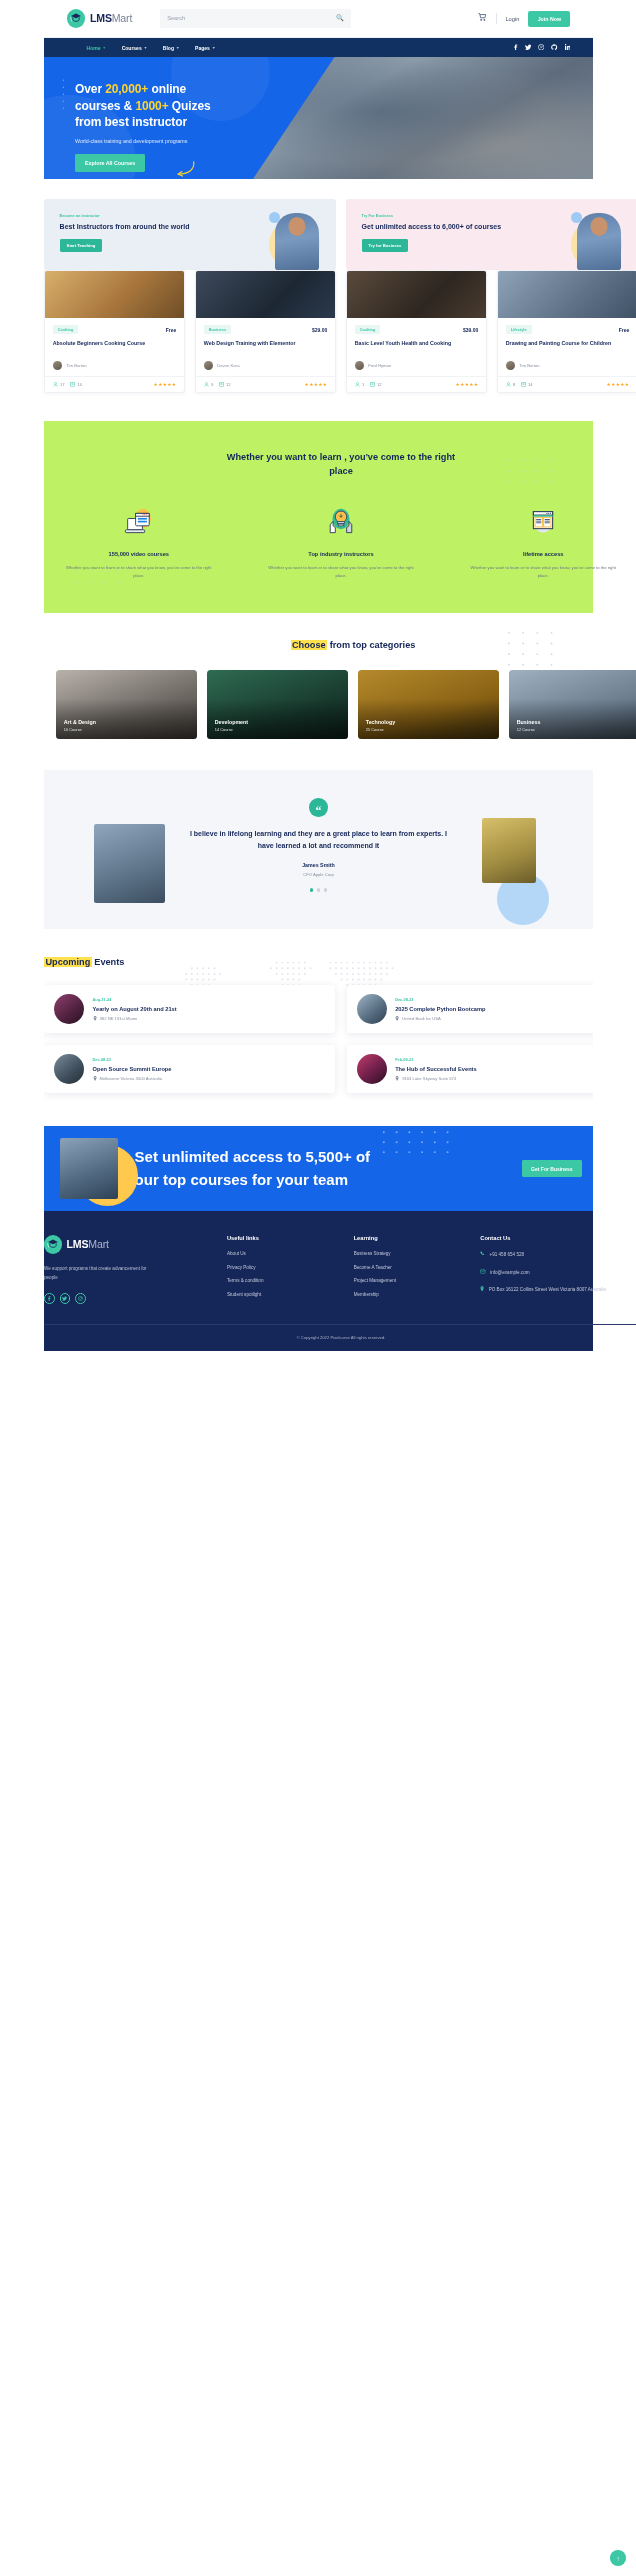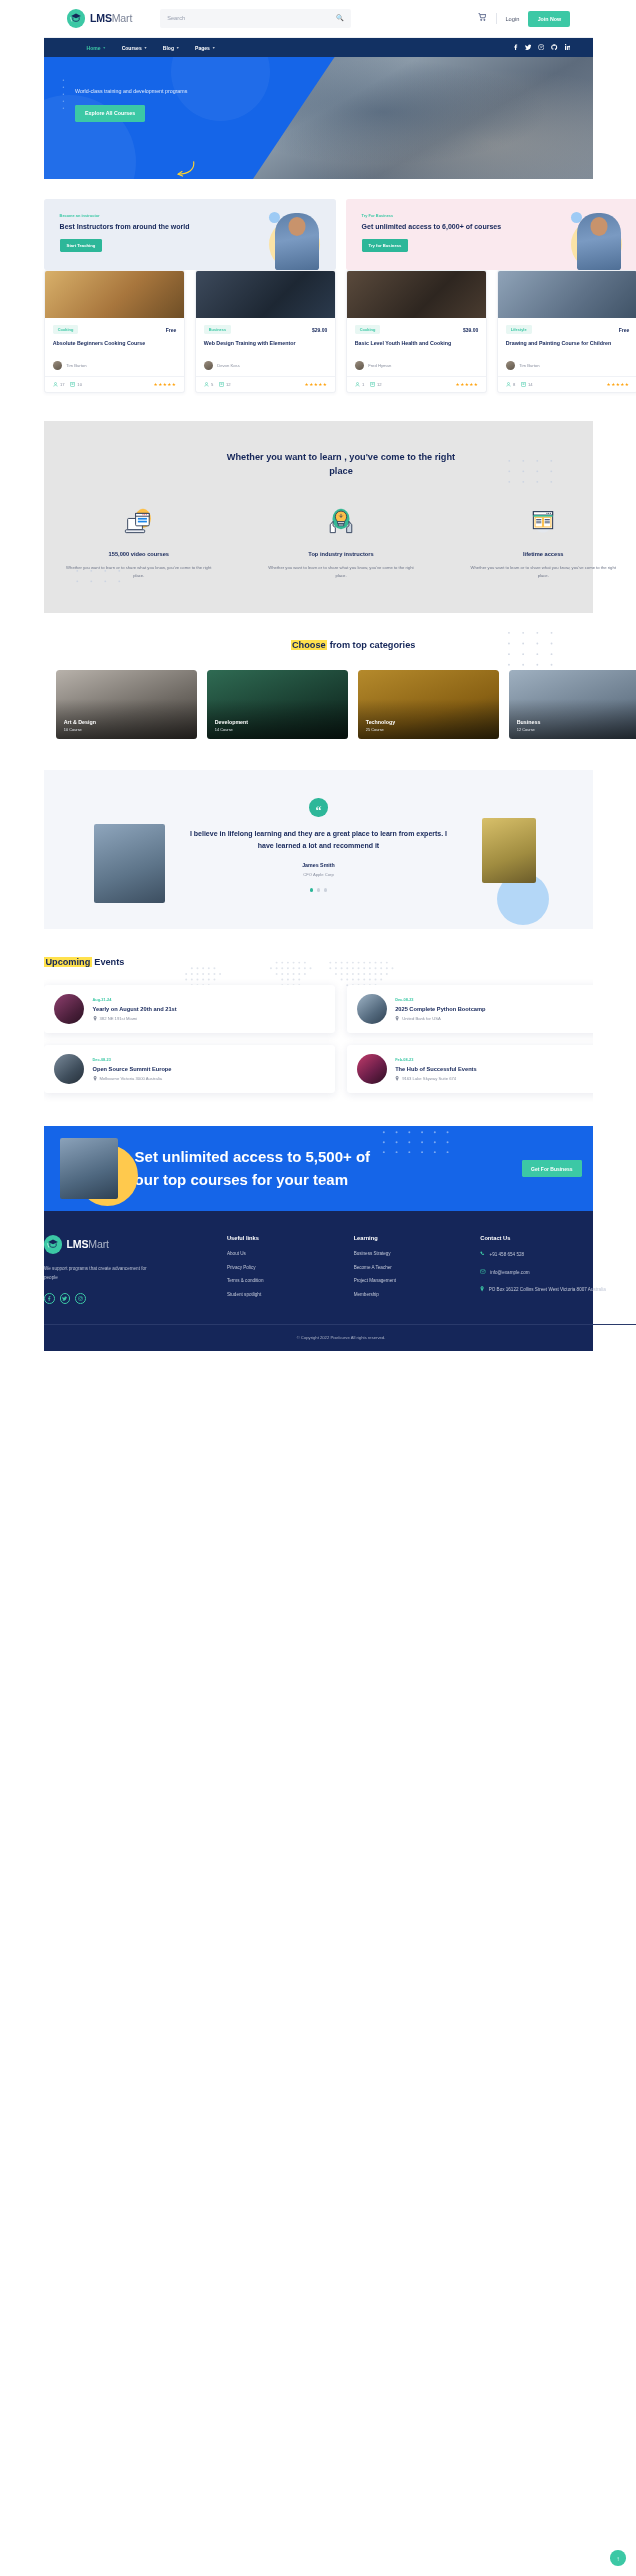--- a/index.html
+++ b/index.html
@@ -95,21 +95,21 @@
   .course-title { font-size:5.3px; font-weight:bold; line-height:1.45; margin-top:5.7px; color:#152659; min-height:15.6px; }
   .course-author { display:flex; align-items:center; gap:4.2px; margin-top:5.7px; }
   .avatar { width:9.2px; height:9.2px; border-radius:50%; background:linear-gradient(150deg,#9a8d7e,#5e5549); }
   .author-name { font-size:4.2px; color:#8a90a0; }
   .course-foot { border-top:0.7px solid #f0f2f6; padding:5px 7.8px; display:flex; align-items:center; gap:5.7px; }
   .stat { display:flex; align-items:center; gap:2.1px; font-size:4.2px; color:#8a90a0; }
   .stat svg { display:block; }
   .stars { margin-left:auto; color:#ffa412; font-size:4.6px; letter-spacing:0.4px; }
 
   
-  .learn { background:#e5e5e5; padding:30px 0 33px; margin-top:28px; position:relative; }
+  .learn { background:#bef264; padding:30px 0 33px; margin-top:28px; position:relative; }
   .learn h2 { text-align:center; font-size:9.2px; font-weight:bold; line-height:1.5; color:#152659; max-width:233px; margin:0 auto; }
   .dotgrid { position:absolute; right:30px; top:37px; }
   .dotgrid2 { position:absolute; left:30px; bottom:17px; }
   .feats { display:flex; gap:12.7px; margin-top:24px; }
   .feat { flex:1; text-align:center; }
   .feat-ico { height:40px; display:flex; align-items:center; justify-content:center; }
   .feat-t { font-size:5.7px; font-weight:bold; margin-top:8.5px; color:#152659; }
   .feat-d { font-size:4.2px; line-height:2; color:#6e7588; margin-top:6.4px; padding:0 18.4px; }
 
   
@@ -268,20 +268,25 @@
     <div class="hero-content">
       <svg class="hero-dots" width="10" height="38" viewBox="0 0 10 54">
         <g fill="#6fa4f2">
           <circle cx="2" cy="3" r="1"></circle>
             <circle cx="2" cy="13" r="1"></circle>
             <circle cx="2" cy="23" r="1"></circle>
             <circle cx="2" cy="33" r="1"></circle>
             <circle cx="2" cy="43" r="1"></circle>
         </g>
       </svg>
+      <h1 class="hero-h1">
+        <span>Over </span><span class="hl-yellow">20,000+</span><span> online</span><br>
+        <span>courses &amp; </span><span class="hl-yellow">1000+</span><span> Quizes</span><br>
+        <span>from best instructor</span>
+      </h1>
       <div class="hero-sub">World-class training and development programs</div>
       <button class="hero-btn">Explore All Courses</button>
     </div>
     <svg class="hero-arrow" width="31" height="18.4" viewBox="0 0 44 26">
       <path d="M42 2c2 12-8 18-22 18" fill="none" stroke="#ffd42e" stroke-width="1.6"></path>
       <path d="M26 16l-6 4 7 3" fill="none" stroke="#ffd42e" stroke-width="1.6"></path>
     </svg>
   </div>
 
   <div class="inner">

